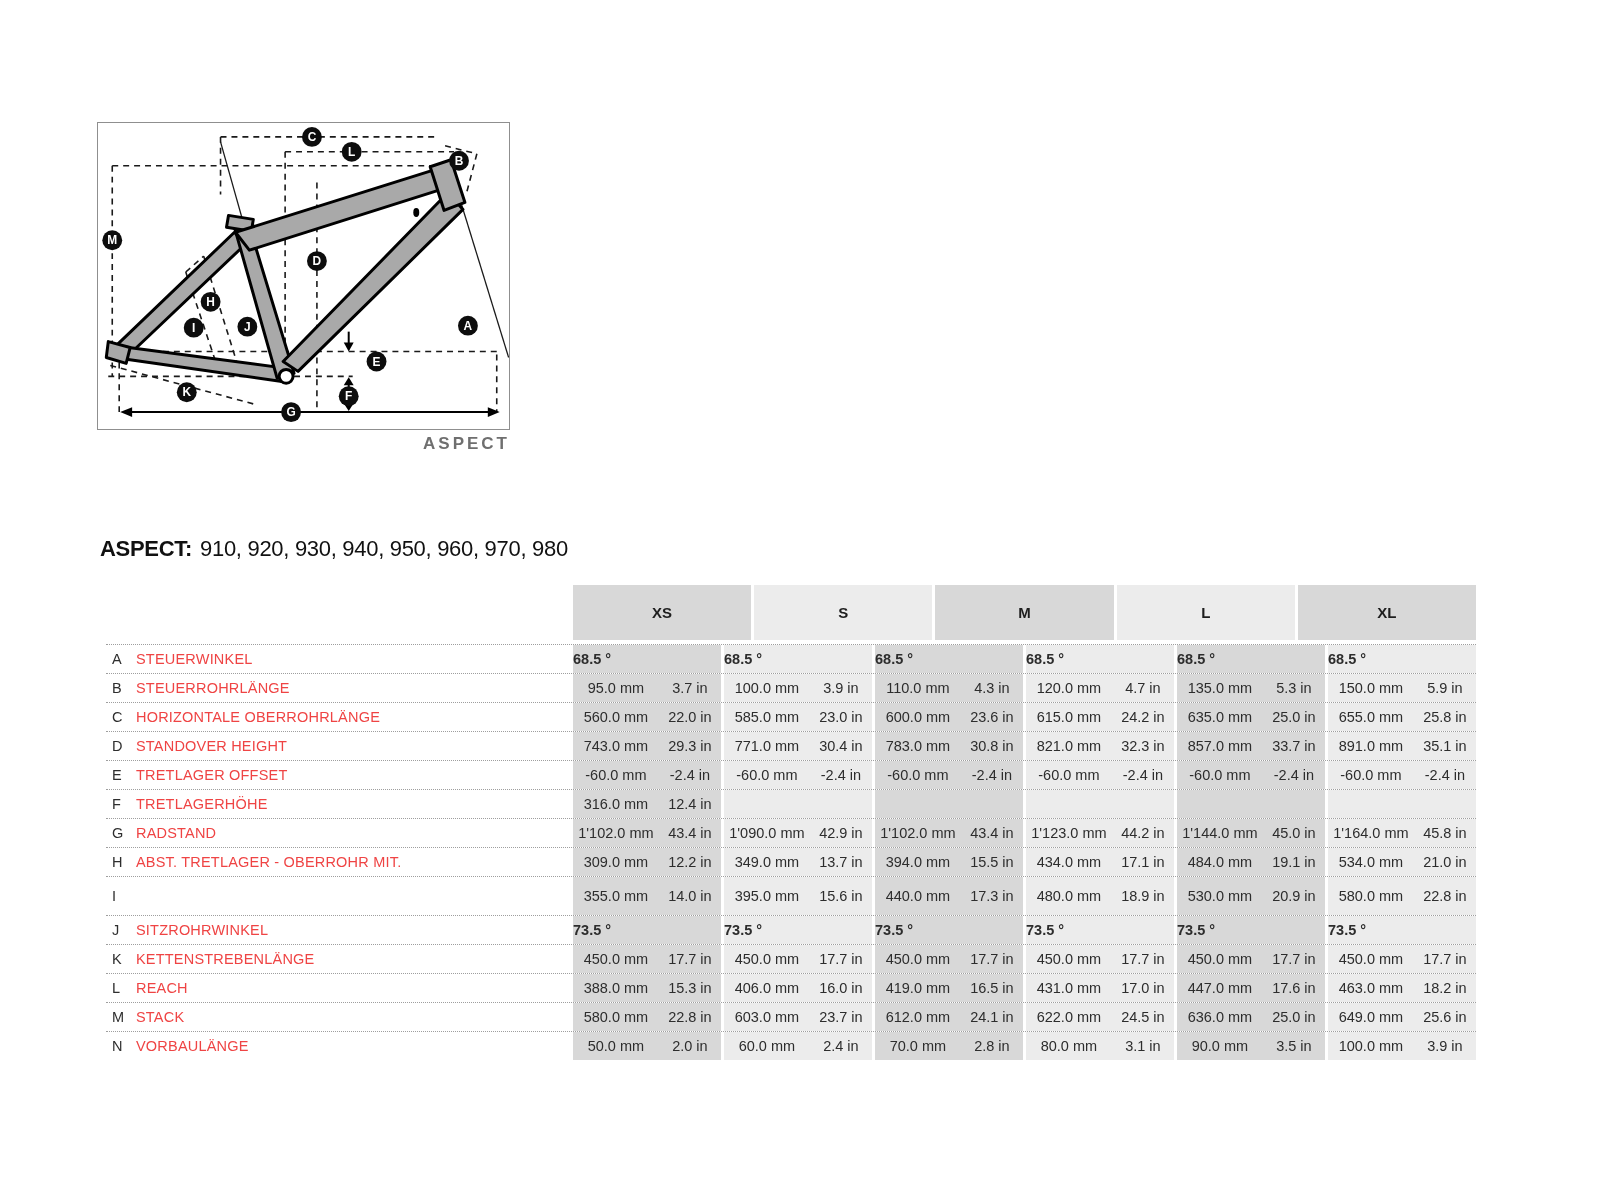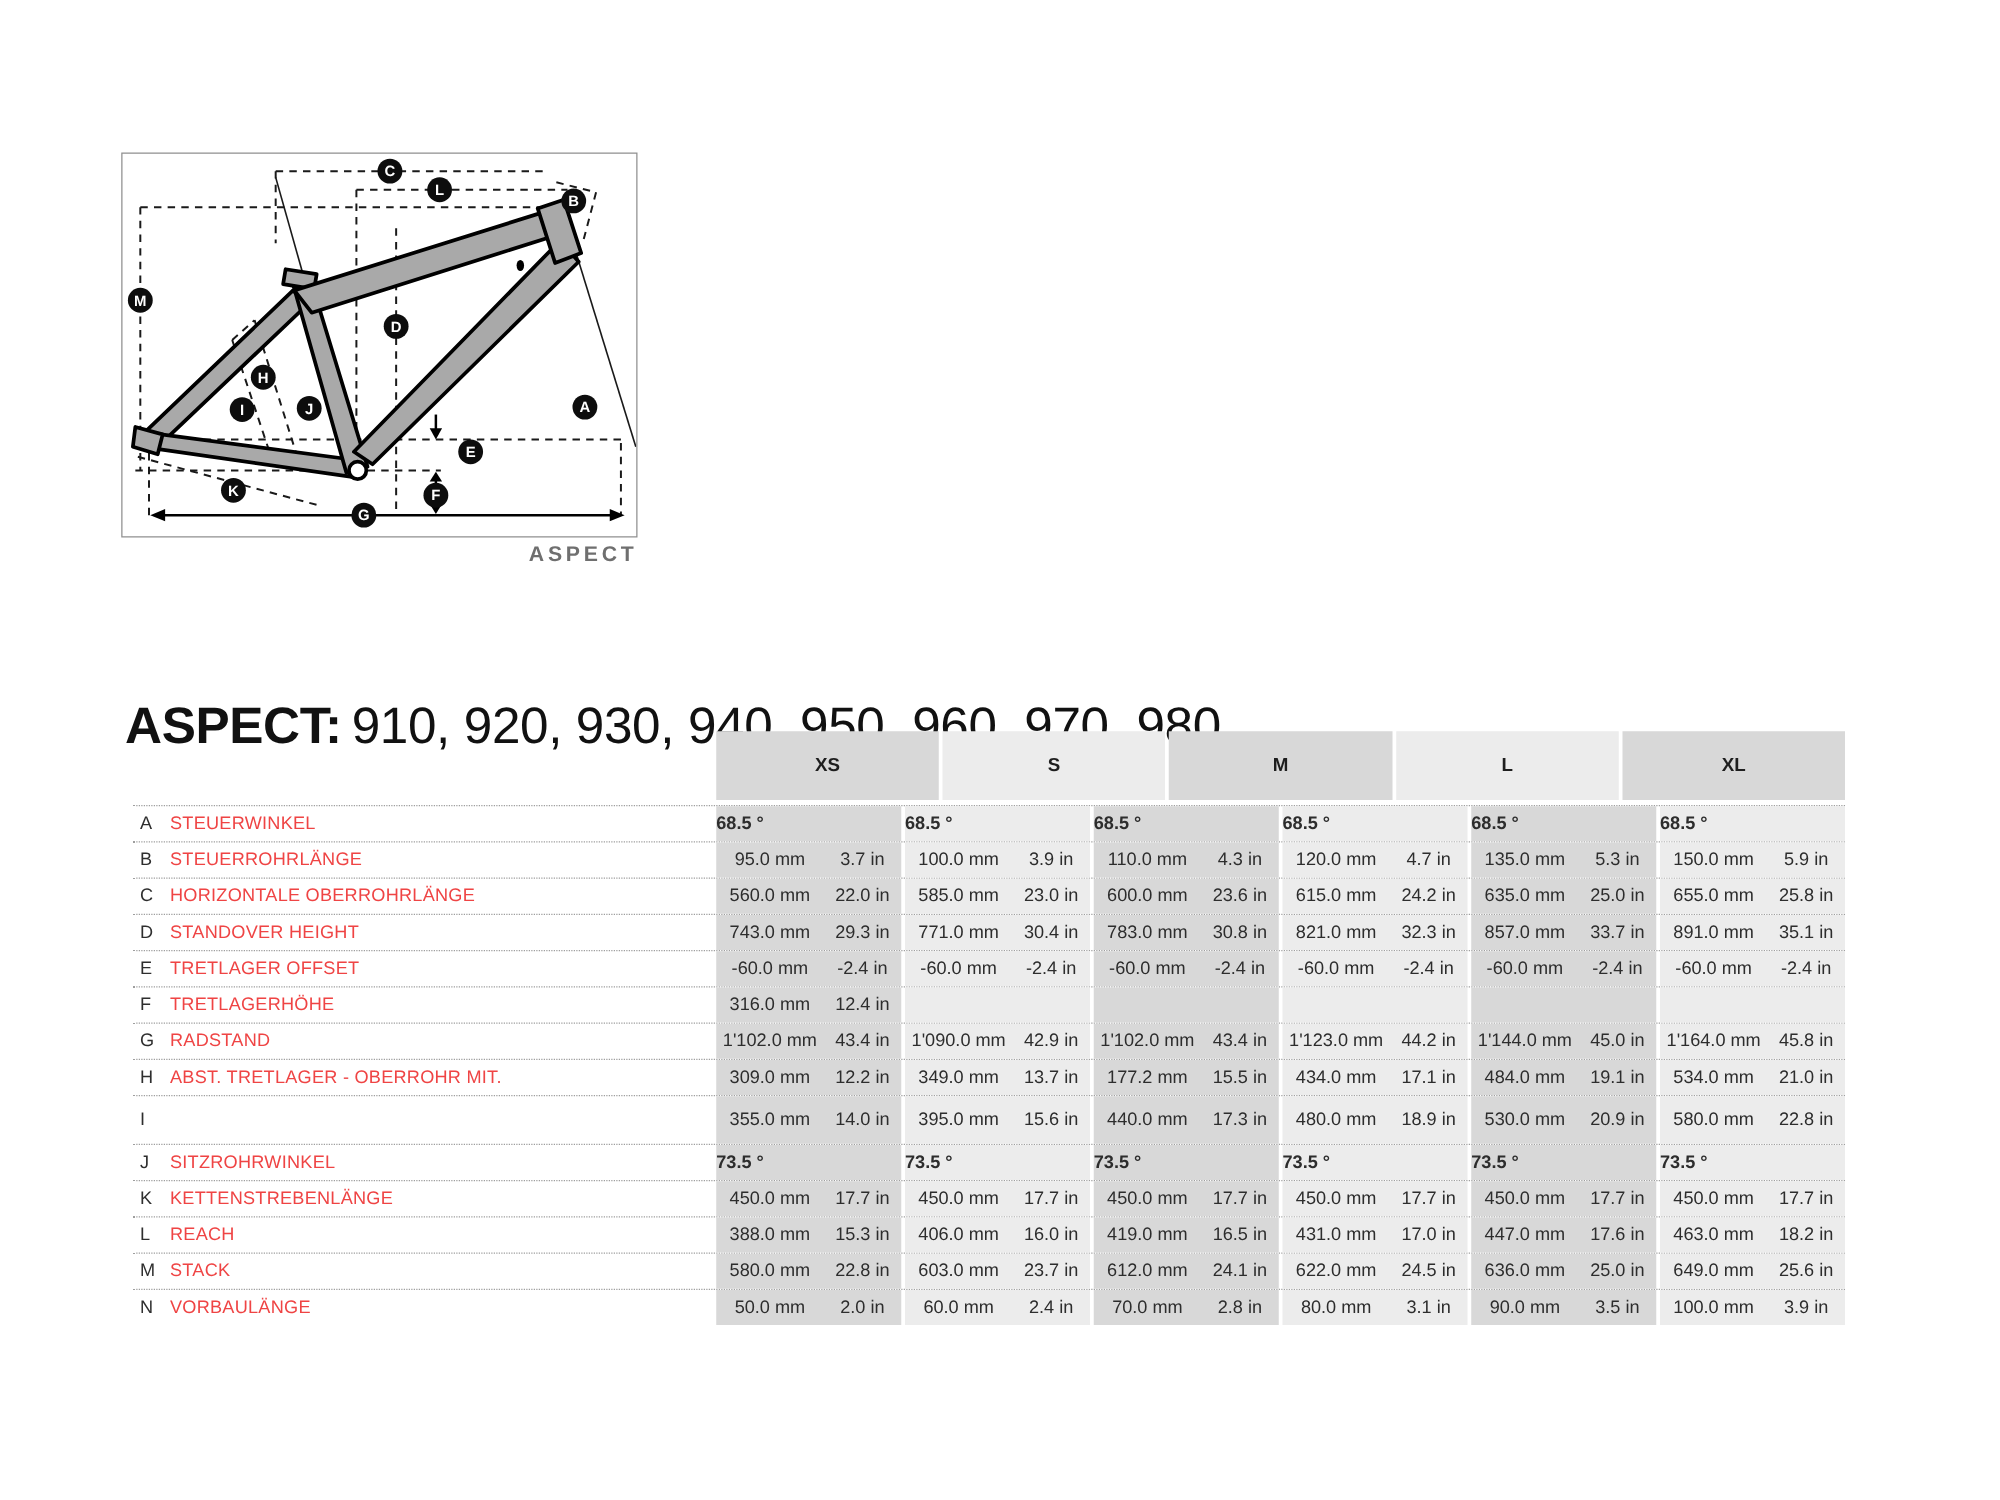--- a/index.html
+++ b/index.html
@@ -7,21 +7,21 @@
         font-family:"Liberation Sans",sans-serif;color:#2b2b2b;overflow:hidden;}
 
   
   .diagram-panel{position:absolute;left:97px;top:122px;width:413px;height:308px;
                  border:1.5px solid #8f8f8f;box-sizing:border-box;background:#fff;}
   .diagram-panel svg{display:block;width:100%;height:100%;}
   .diagram-caption{position:absolute;left:97px;top:434px;width:413px;text-align:right;
                    font-size:17px;font-weight:700;letter-spacing:3px;color:#6f6f6f;}
 
   
-  .title{position:absolute;left:100px;top:557px;margin:0;font-size:41px;font-weight:400;
+  .title{position:absolute;left:100px;top:536px;margin:0;font-size:22px;font-weight:400;
          color:#111;letter-spacing:-0.3px;white-space:nowrap;}
   .title-bold{font-weight:700;margin-right:8px;}
 
   
   .geo-table{position:absolute;left:106px;top:585px;width:1370px;font-size:14.5px;}
   .trow{display:flex;column-gap:3px;align-items:stretch;}
   .hlabel{flex:0 0 464px;}
   .hcell{flex:1 1 0;display:flex;align-items:center;justify-content:center;
          font-weight:700;font-size:15px;color:#1e1e1e;height:55px;}
   .thead{margin-bottom:4px;}
@@ -362,21 +362,21 @@
           </div>
           <div class="cell dark">
             <span class="vmm">309.0 mm</span>
             <span class="vin">12.2 in</span>
           </div>
           <div class="cell light">
             <span class="vmm">349.0 mm</span>
             <span class="vin">13.7 in</span>
           </div>
           <div class="cell dark">
-            <span class="vmm">177.2 mm</span>
+            <span class="vmm">394.0 mm</span>
             <span class="vin">15.5 in</span>
           </div>
           <div class="cell light">
             <span class="vmm">434.0 mm</span>
             <span class="vin">17.1 in</span>
           </div>
           <div class="cell dark">
             <span class="vmm">484.0 mm</span>
             <span class="vin">19.1 in</span>
           </div>

